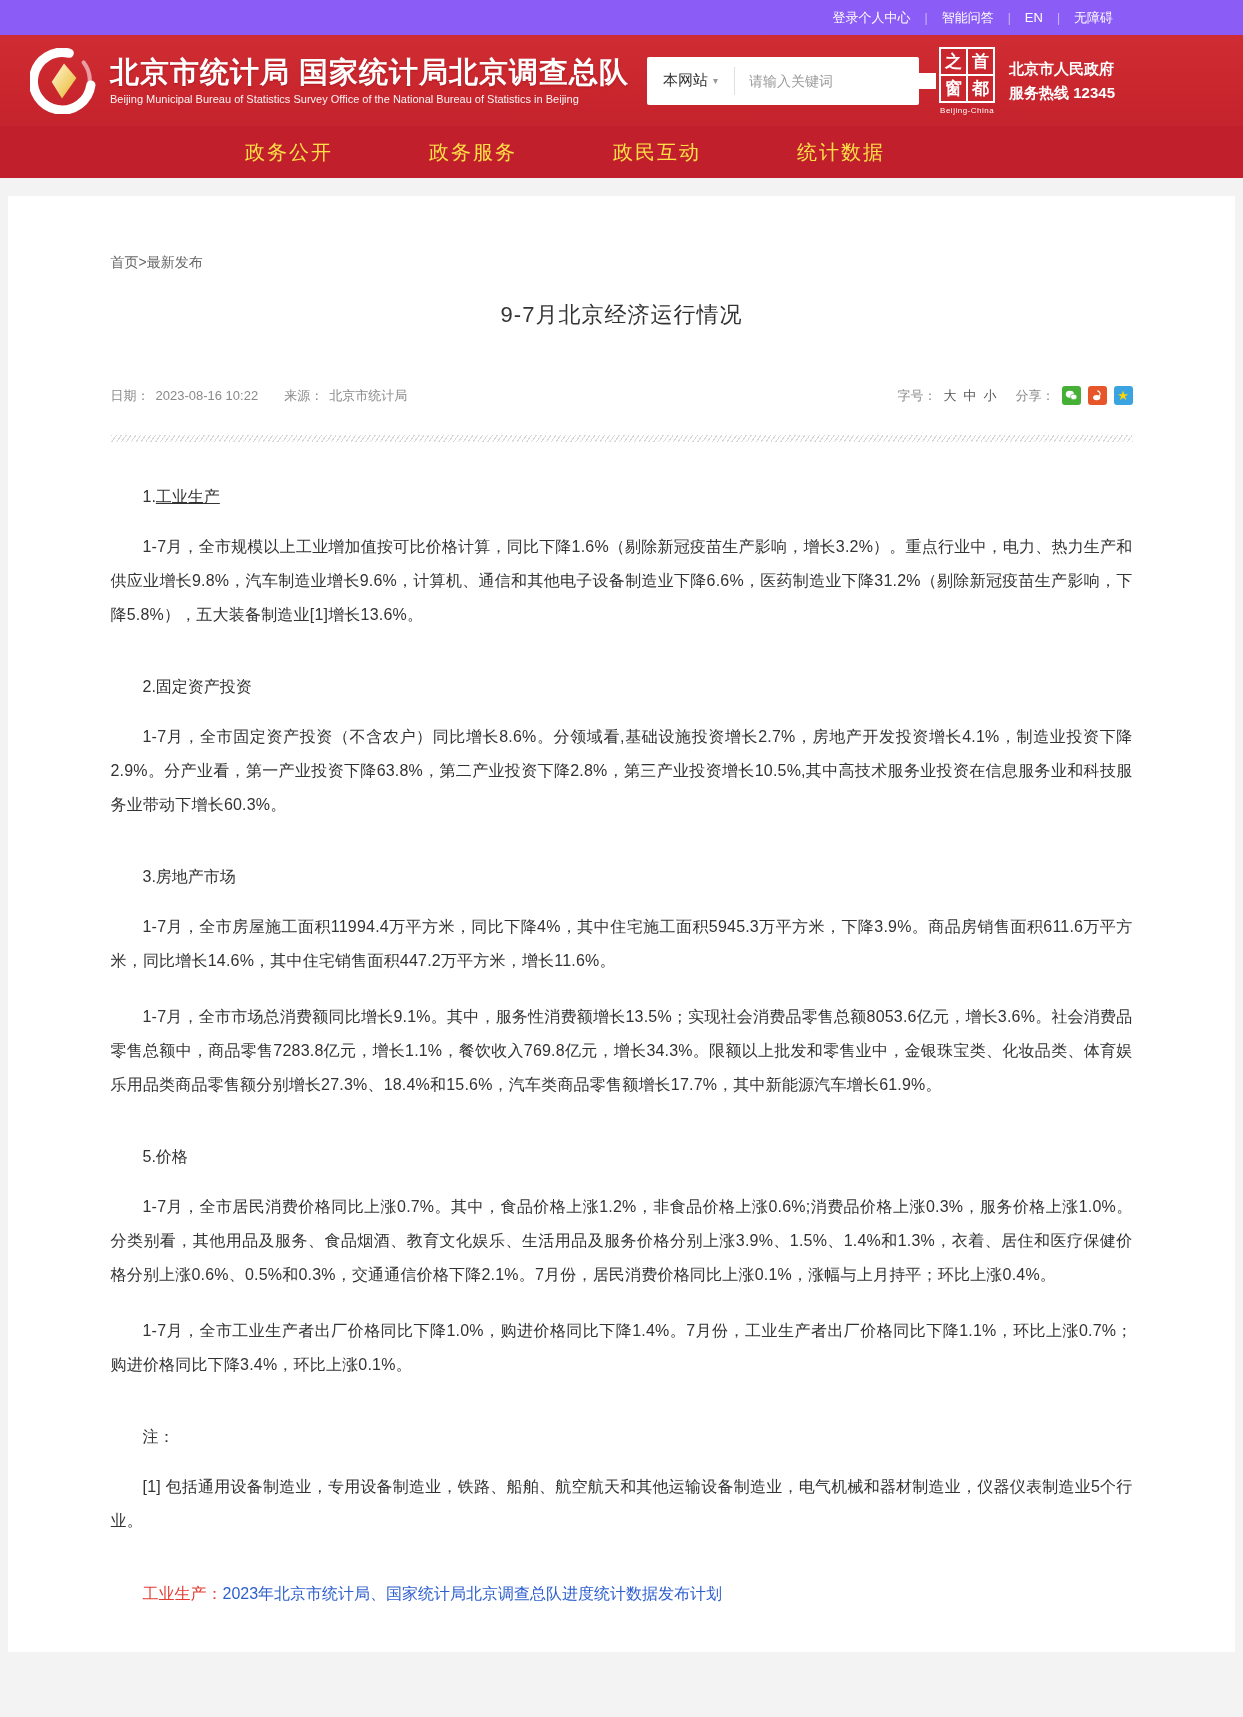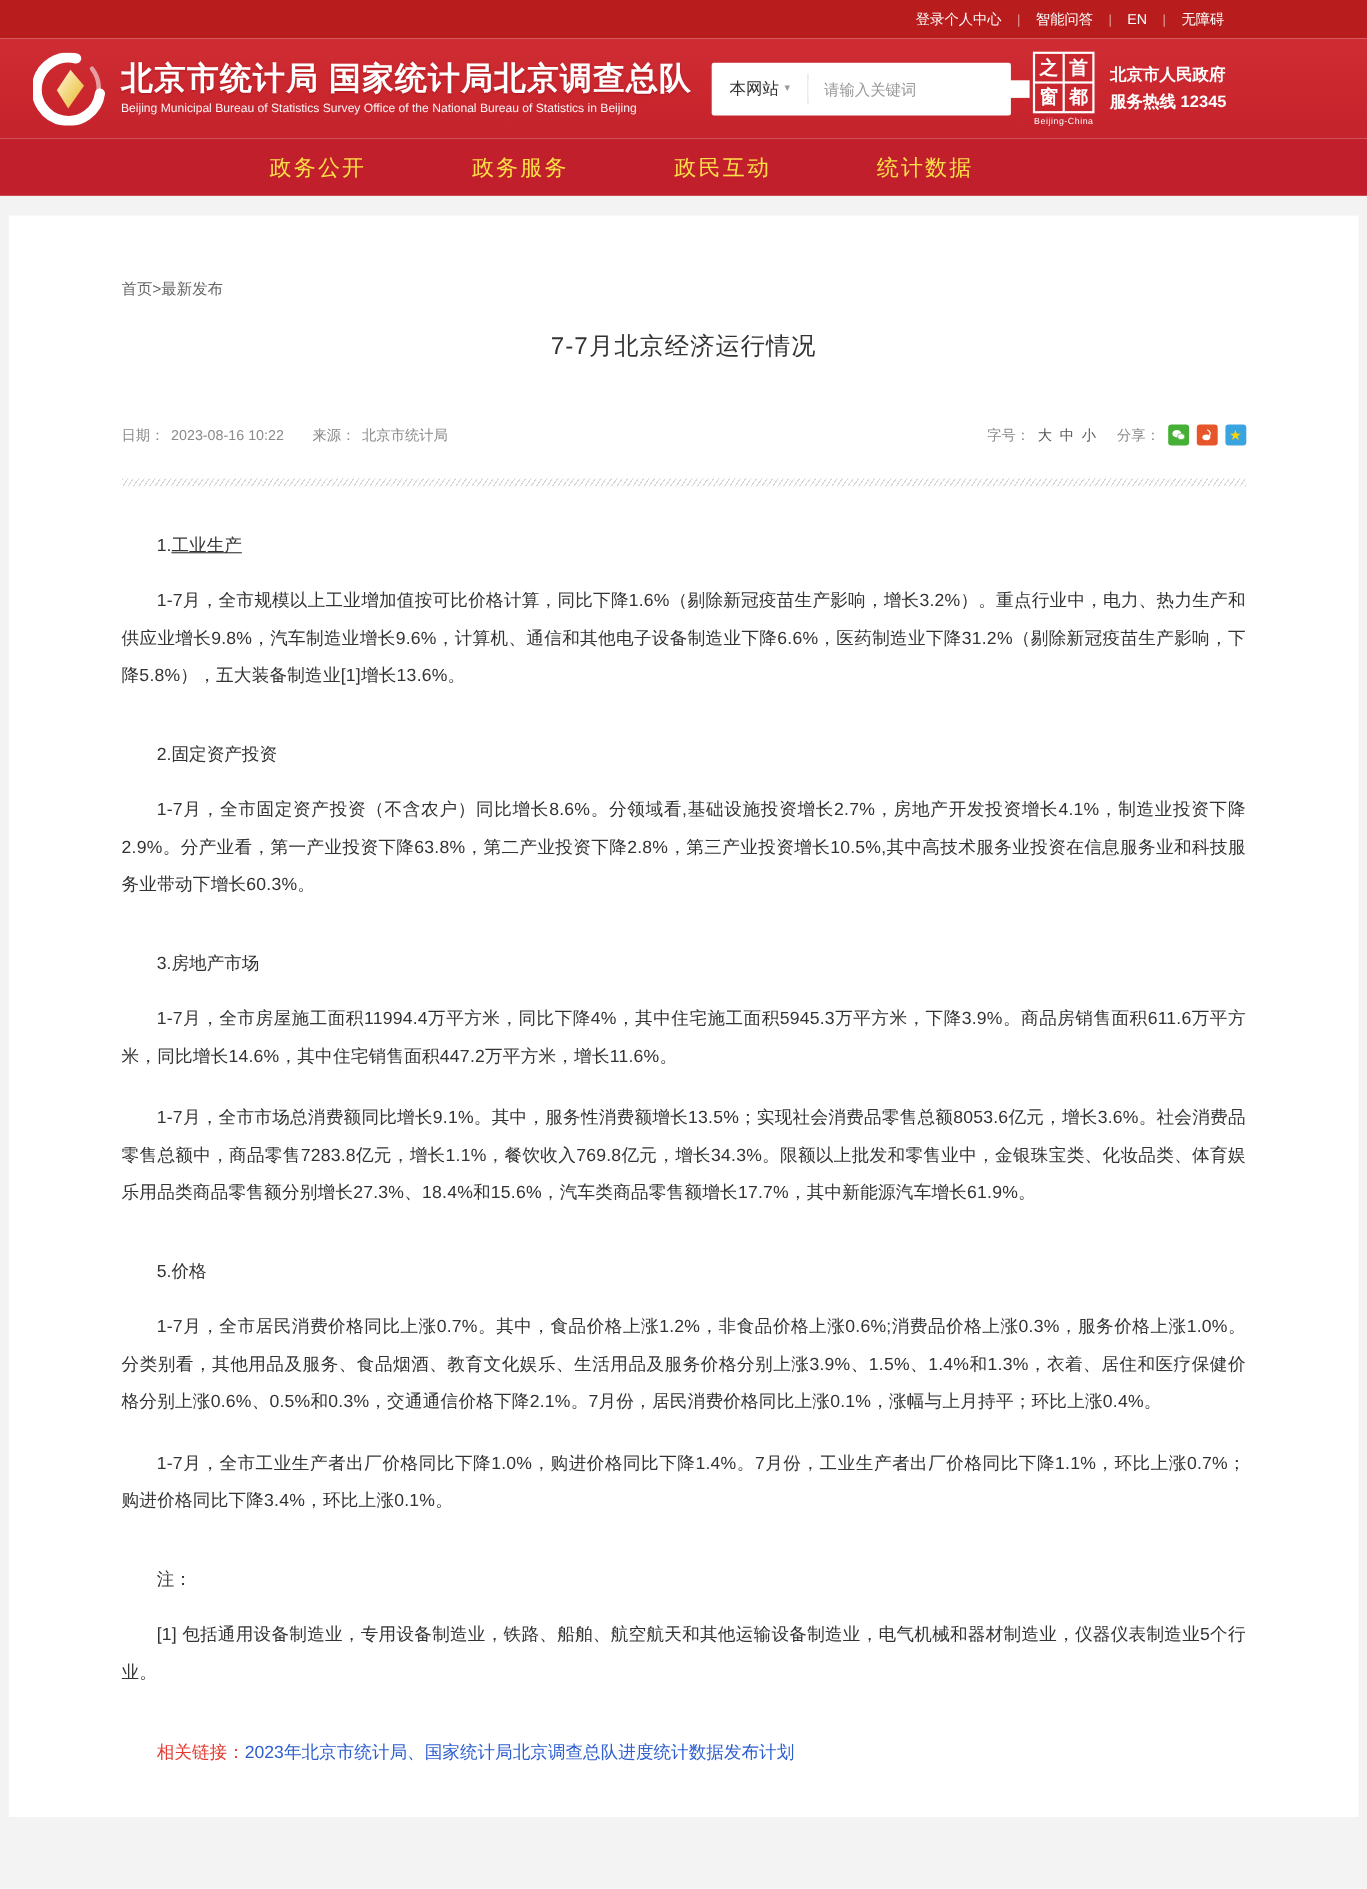--- a/index.html
+++ b/index.html
@@ -3,21 +3,21 @@
 <meta charset="utf-8">
 <style>
   * { margin:0; padding:0; box-sizing:border-box; }
   html,body { width:1243px; }
   body {
     font-family:"Liberation Sans","DejaVu Sans",sans-serif;
     background:#f3f3f3; color:#333;
   }
   
   .topbar {
-    height:35px; background:#b91c1c;
+    height:35px; background:#8b5cf6;
     display:flex; align-items:center; justify-content:flex-end;
     padding-right:130px; color:#fff; font-size:13px;
   }
   .topbar a { color:#fff; text-decoration:none; cursor:pointer; }
   .topbar .sep { margin:0 14px; opacity:.55; font-size:12px; }
   
   .header {
     height:91px; background:linear-gradient(180deg,#d02c34 0%,#c9262e 60%,#c5232d 100%);
     display:flex; align-items:center; padding:0 128px 0 30px;
   }
@@ -137,21 +137,21 @@
   <div class="nav-item">统计数据</div>
 </div>
 
 <div class="card">
   <div class="inner">
 
     <div class="breadcrumb">
       <a>首页</a><span>&gt;</span><a>最新发布</a>
     </div>
 
-    <h1 class="page-title">7-7月北京经济运行情况</h1>
+    <h1 class="page-title">9-7月北京经济运行情况</h1>
 
     <div class="meta">
       <div class="left">
         <span>日期：</span><span class="val">2023-08-16 10:22</span><span>来源：</span><span class="val">北京市统计局</span>
       </div>
       <div class="right">
         <span>字号：</span>
         <span class="fs-opt">大</span>
         <span class="fs-opt">中</span>
         <span class="fs-opt">小</span>
@@ -188,18 +188,18 @@
       <p class="body">1-7月，全市市场总消费额同比增长9.1%。其中，服务性消费额增长13.5%；实现社会消费品零售总额8053.6亿元，增长3.6%。社会消费品零售总额中，商品零售7283.8亿元，增长1.1%，餐饮收入769.8亿元，增长34.3%。限额以上批发和零售业中，金银珠宝类、化妆品类、体育娱乐用品类商品零售额分别增长27.3%、18.4%和15.6%，汽车类商品零售额增长17.7%，其中新能源汽车增长61.9%。</p>
 
       <p class="sec-heading"><span>5.</span><span>价格</span></p>
       <p class="body">1-7月，全市居民消费价格同比上涨0.7%。其中，食品价格上涨1.2%，非食品价格上涨0.6%;消费品价格上涨0.3%，服务价格上涨1.0%。分类别看，其他用品及服务、食品烟酒、教育文化娱乐、生活用品及服务价格分别上涨3.9%、1.5%、1.4%和1.3%，衣着、居住和医疗保健价格分别上涨0.6%、0.5%和0.3%，交通通信价格下降2.1%。7月份，居民消费价格同比上涨0.1%，涨幅与上月持平；环比上涨0.4%。</p>
       <p class="body">1-7月，全市工业生产者出厂价格同比下降1.0%，购进价格同比下降1.4%。7月份，工业生产者出厂价格同比下降1.1%，环比上涨0.7%；购进价格同比下降3.4%，环比上涨0.1%。</p>
 
       <p class="note-label">注：</p>
       <p class="body">[1] 包括通用设备制造业，专用设备制造业，铁路、船舶、航空航天和其他运输设备制造业，电气机械和器材制造业，仪器仪表制造业5个行业。</p>
 
       <p class="related">
-        <span class="lbl">相关链接：</span><a>2023年北京市统计局、国家统计局北京调查总队进度统计数据发布计划</a>
+        <span class="lbl">工业生产：</span><a>2023年北京市统计局、国家统计局北京调查总队进度统计数据发布计划</a>
       </p>
 
     </div>
   </div>
 </div>
 
 </body></html>

